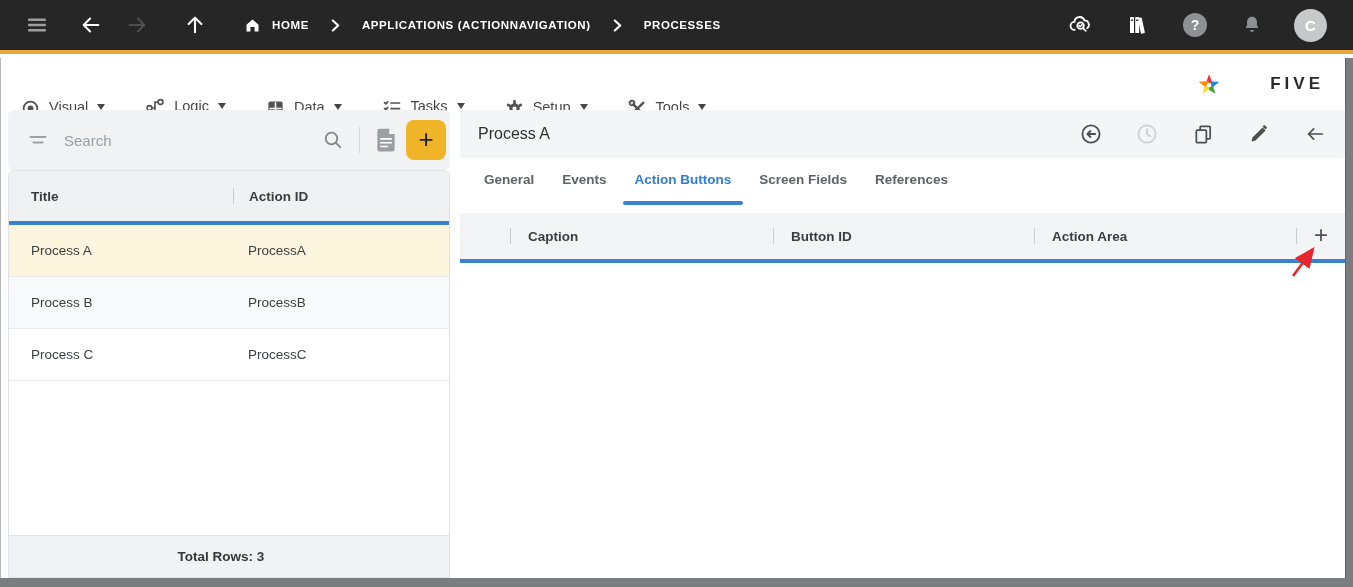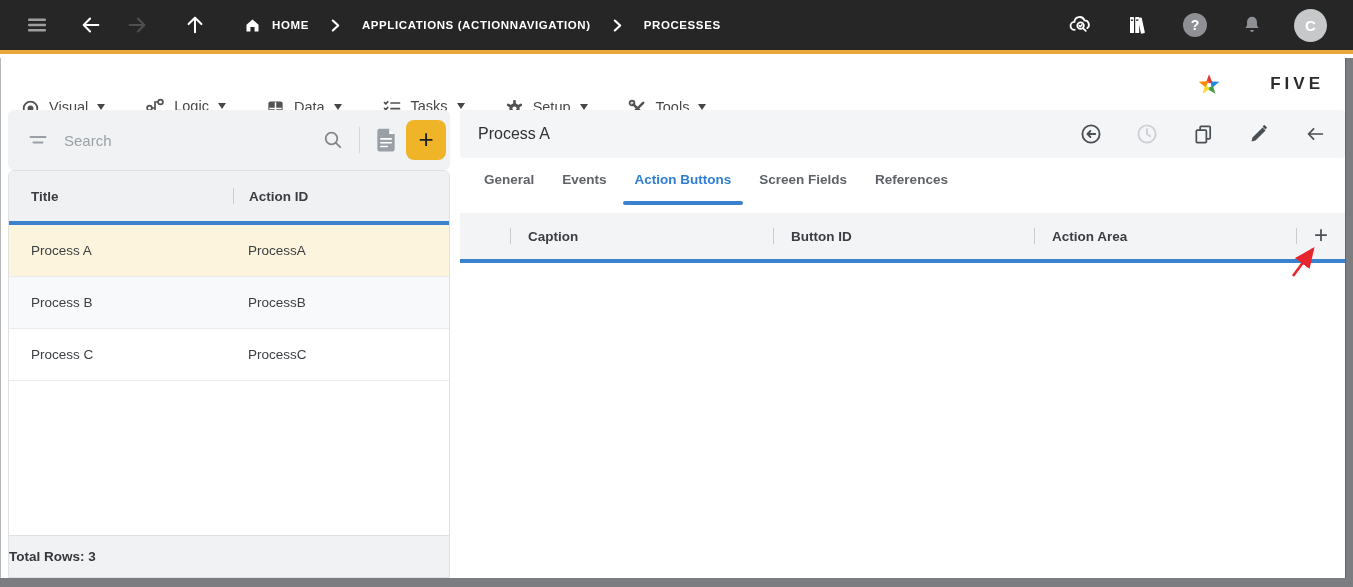--- a/index.html
+++ b/index.html
@@ -66,21 +66,21 @@
   .list-header .col1, .lrow .col1 { width:224px; padding-left:22px; }
   .list-header .col2, .lrow .col2 { flex:1; padding-left:15px; }
   .col-label { font-size:13.5px; font-weight:bold; color:#3a3d41; }
   .hdr-div { width:1px; height:16px; background:#c9cbce; }
   .lrow { height:52px; display:flex; align-items:center; border-bottom:1px solid #eaebec;
           font-size:13.5px; color:#3c4043; cursor:pointer; background:#ffffff; }
   .lrow.selected { background:#fdf4dd; }
   .lrow.alt { background:#f8f9fa; }
   .list-spacer { flex:1; background:#ffffff; }
   .list-footer { height:42px; background:#f1f2f4; border-top:1px solid #e0e1e3;
-                 display:flex; align-items:center; justify-content:flex-start; padding-right:16px;
+                 display:flex; align-items:center; justify-content:center; padding-right:16px;
                  font-size:13.5px; font-weight:bold; color:#35383b; flex:0 0 auto; }
 
   
   .detail-header {
     position:absolute; left:460px; top:110px; width:885px; height:48px;
     background:#f4f5f7; border-radius:4px; display:flex; align-items:center; padding:0 14px 0 18px;
   }
   .detail-title { font-size:16px; font-weight:500; color:#303134; }
   .detail-actions { margin-left:auto; display:flex; align-items:center; gap:24px; }
 

